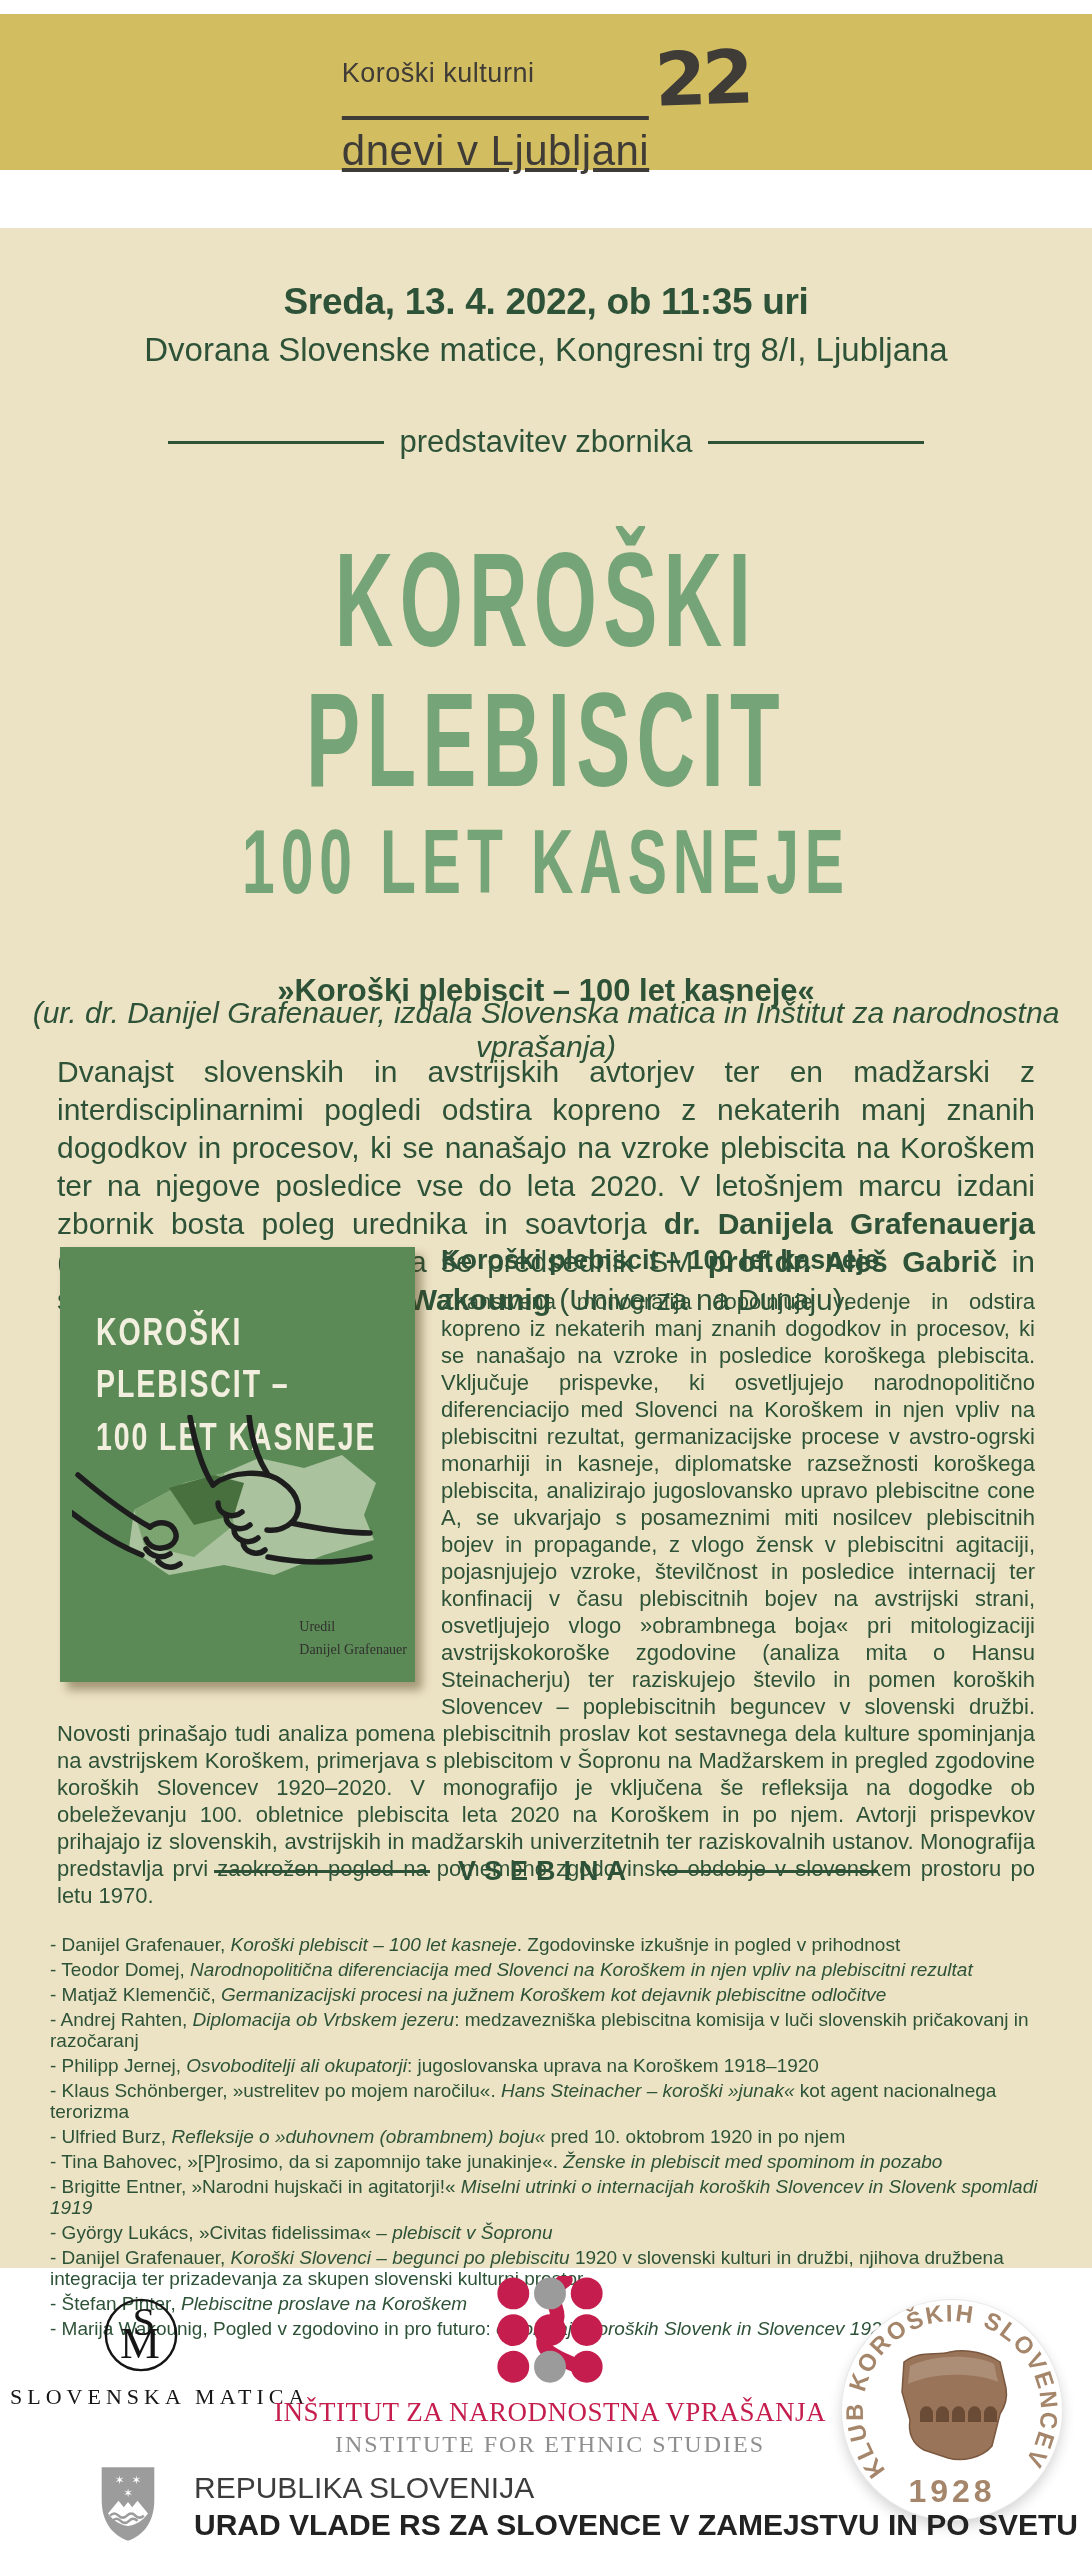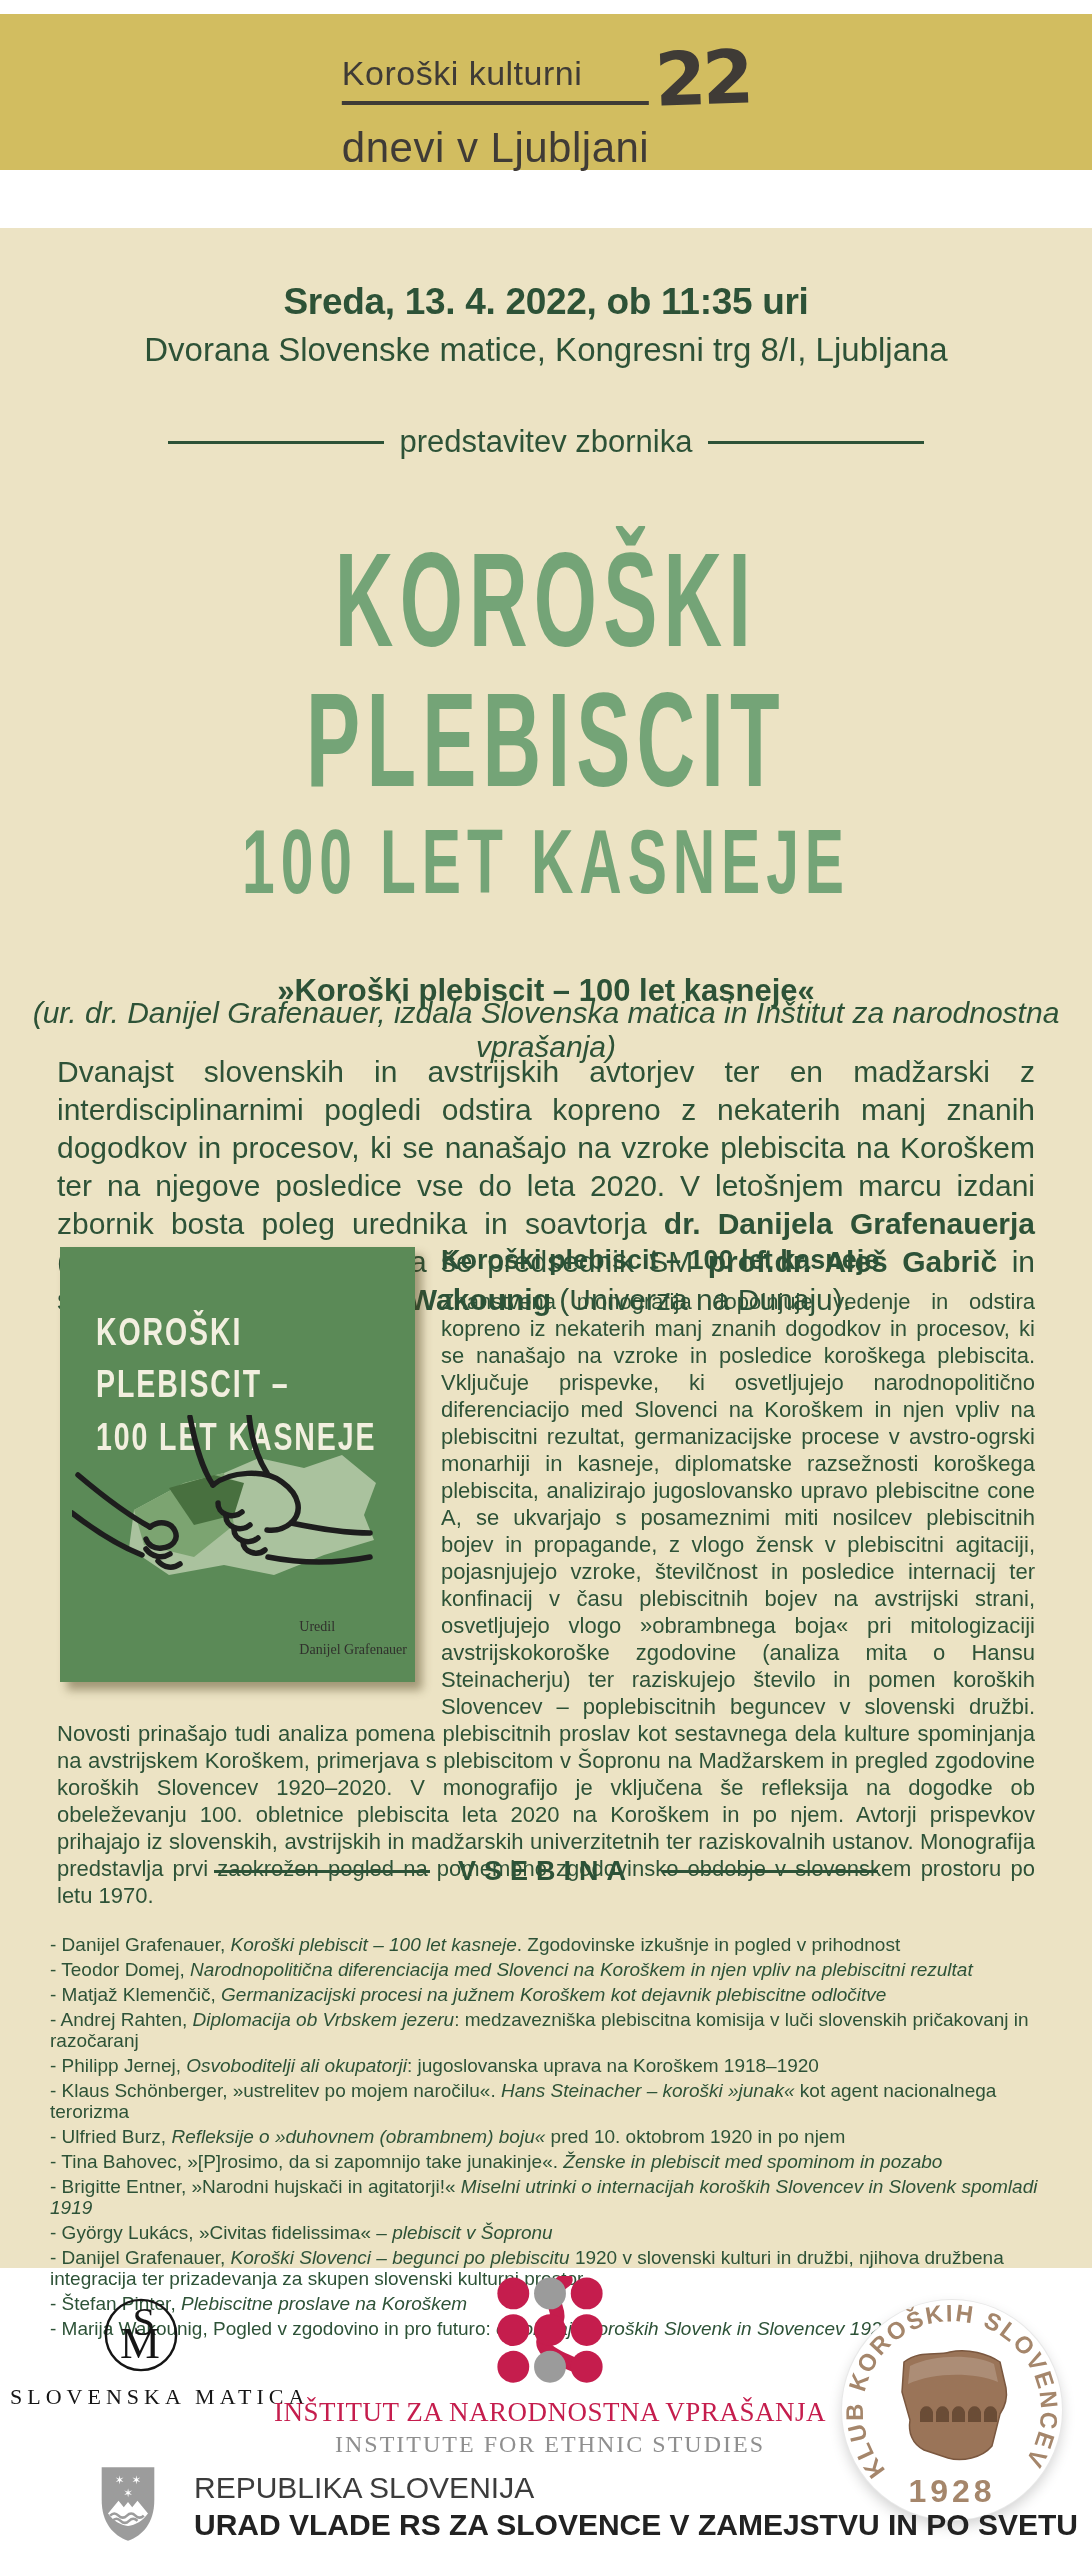--- a/index.html
+++ b/index.html
@@ -6,22 +6,22 @@
   #page{position:relative;width:1092px;height:2560px;background:#ffffff;overflow:hidden;
         font-family:"Liberation Sans",sans-serif;}
   .abs{position:absolute;}
   .centered{width:100%;text-align:center;}
 
   
   #banner{left:0;top:14px;width:1092px;height:156px;background:#d2bd60;}
   #banner-logo{position:absolute;left:50%;top:36px;transform:translateX(-50%);
                display:flex;align-items:flex-start;}
   .banner-text{color:#3f3b36;}
-  .banner-line1{font-size:34px;line-height:46px;padding-bottom:5px;border-bottom:4px solid #3f3b36;letter-spacing:0.5px;}
-  .banner-line2{font-size:42px;line-height:46px;padding-top:20px;letter-spacing:0.5px;}
+  .banner-line1{font-size:27px;line-height:46px;padding-bottom:20px;border-bottom:4px solid #3f3b36;letter-spacing:0.5px;}
+  .banner-line2{font-size:42px;line-height:46px;padding-top:8px;letter-spacing:0.5px;text-decoration:underline;}
   .banner-year{font-family:"DejaVu Sans",sans-serif;font-weight:bold;font-size:74px;line-height:64px;
                color:#3f3b36;margin-left:6px;margin-top:-4px;letter-spacing:-4px;transform:rotate(-2deg);}
 
   
   #cream{left:0;top:228px;width:1092px;height:2040px;background:#ece3c4;}
   .green{color:#2d5237;}
 
   #datetime{top:281px;font-size:37px;font-weight:bold;letter-spacing:-0.3px;}
   #venue{top:331px;font-size:33px;}
   #kicker-row{top:424px;left:0;width:100%;display:flex;justify-content:center;align-items:center;gap:16px;}

